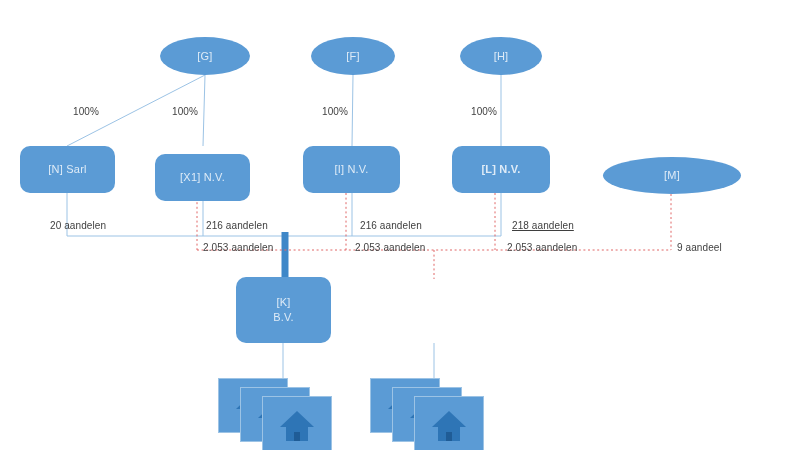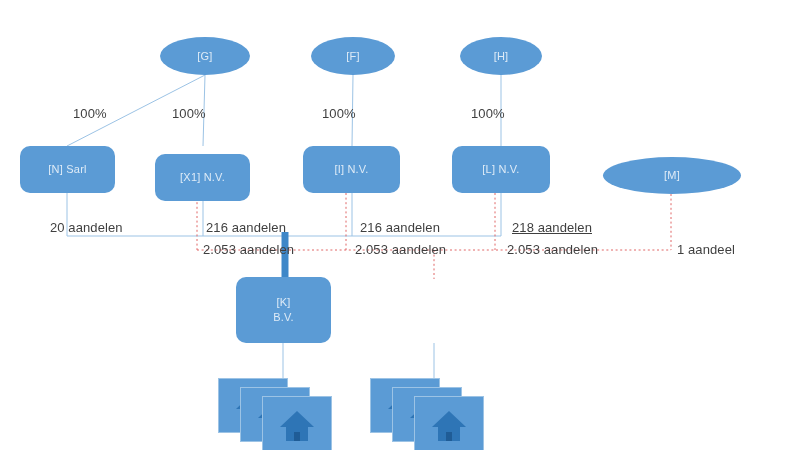--- a/index.html
+++ b/index.html
@@ -40,21 +40,21 @@
     z-index: 5;
   }
   .node.ellipse {
     border-radius: 50%;
   }
   .node.rect {
     border-radius: 10px;
   }
   .edge-label {
     position: absolute;
-    font-size: 13px;
+    font-size: 10px;
     color: #3f3f3f;
     white-space: nowrap;
     z-index: 6;
     letter-spacing: .1px;
   }
   .photo-group {
     position: absolute;
     z-index: 4;
   }
   .photo {
@@ -133,21 +133,21 @@
   </div>
 
   <div class="node rect" style="left:155px;top:146px;width:95px;height:47px;margin-top:8px;">
     <span>[X1] N.V.</span>
   </div>
 
   <div class="node rect" style="left:303px;top:146px;width:97px;height:47px;justify-content:center;">
     <span>[I] N.V.</span>
   </div>
 
-  <div class="node rect" style="left:452px;top:146px;width:98px;height:47px;">
+  <div class="node rect" style="left:452px;top:146px;width:98px;height:47px;font-weight:bold;">
     <span>[L] N.V.</span>
   </div>
 
   <div class="node rect" style="left:236px;top:277px;width:95px;height:66px;">
     <span class="multiline" style="white-space:pre-line;">[K]
 B.V.</span>
   </div>
 
 
   <div class="edge-label" style="left:73px;top:106px;">100%</div>
@@ -156,21 +156,21 @@
   <div class="edge-label" style="left:471px;top:106px;">100%</div>
 
   <div class="edge-label" style="left:50px;top:220px;">20 aandelen</div>
   <div class="edge-label" style="left:206px;top:220px;">216 aandelen</div>
   <div class="edge-label" style="left:360px;top:220px;">216 aandelen</div>
   <div class="edge-label" style="left:512px;top:220px;text-decoration:underline;">218 aandelen</div>
 
   <div class="edge-label" style="left:203px;top:242px;">2.053 aandelen</div>
   <div class="edge-label" style="left:355px;top:242px;">2.053 aandelen</div>
   <div class="edge-label" style="left:507px;top:242px;">2.053 aandelen</div>
-  <div class="edge-label" style="left:677px;top:242px;">1 aandeel</div>
+  <div class="edge-label" style="left:677px;top:242px;">9 aandeel</div>
 
   <div class="photo-group" style="left:218px;top:378px;width:130px;height:70px;">
     <div class="photo" style="left:0px;top:0px;">
       <svg width="46" height="40" viewBox="0 0 46 40">
         <path d="M23 6 L40 22 L34 22 L34 36 L12 36 L12 22 L6 22 Z" fill="#2E75B6"></path>
         <rect x="20" y="27" width="6" height="9" fill="#1F5C96"></rect>
       </svg>
     </div>
     <div class="photo" style="left:22px;top:9px;">
       <svg width="46" height="40" viewBox="0 0 46 40">

